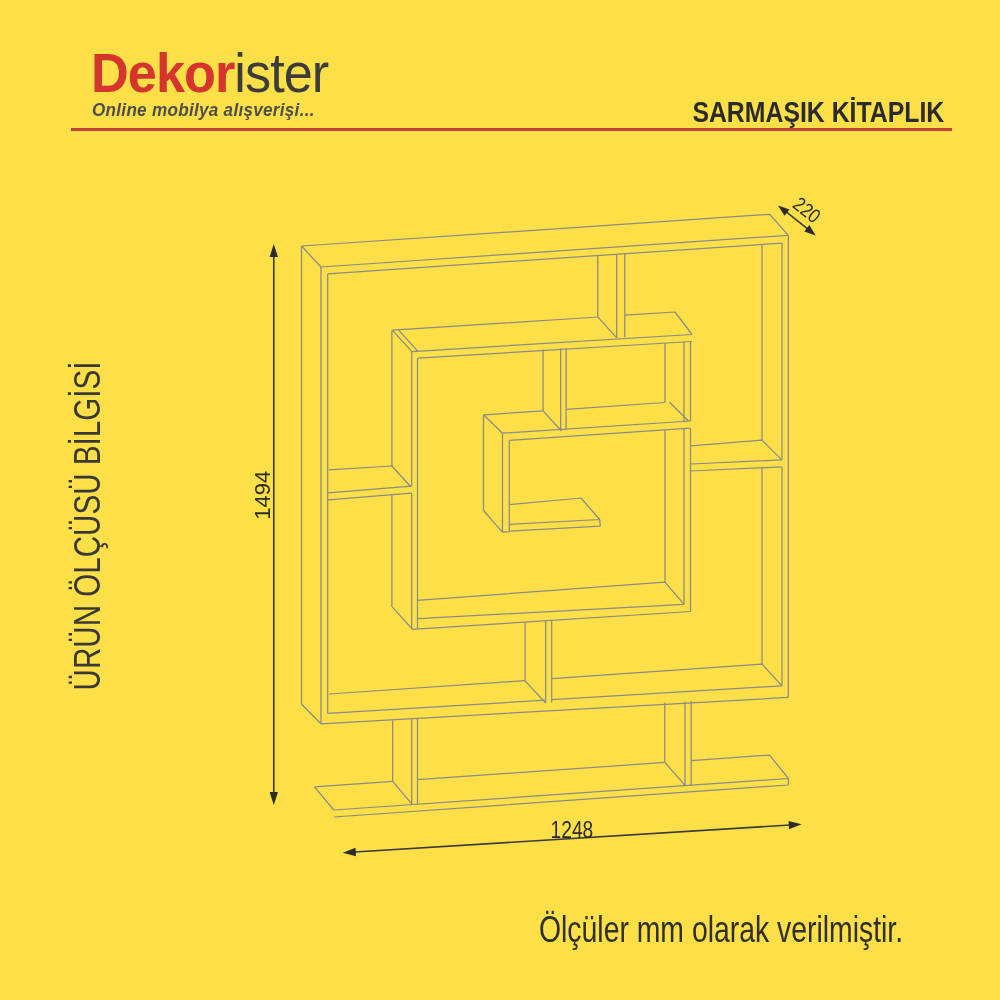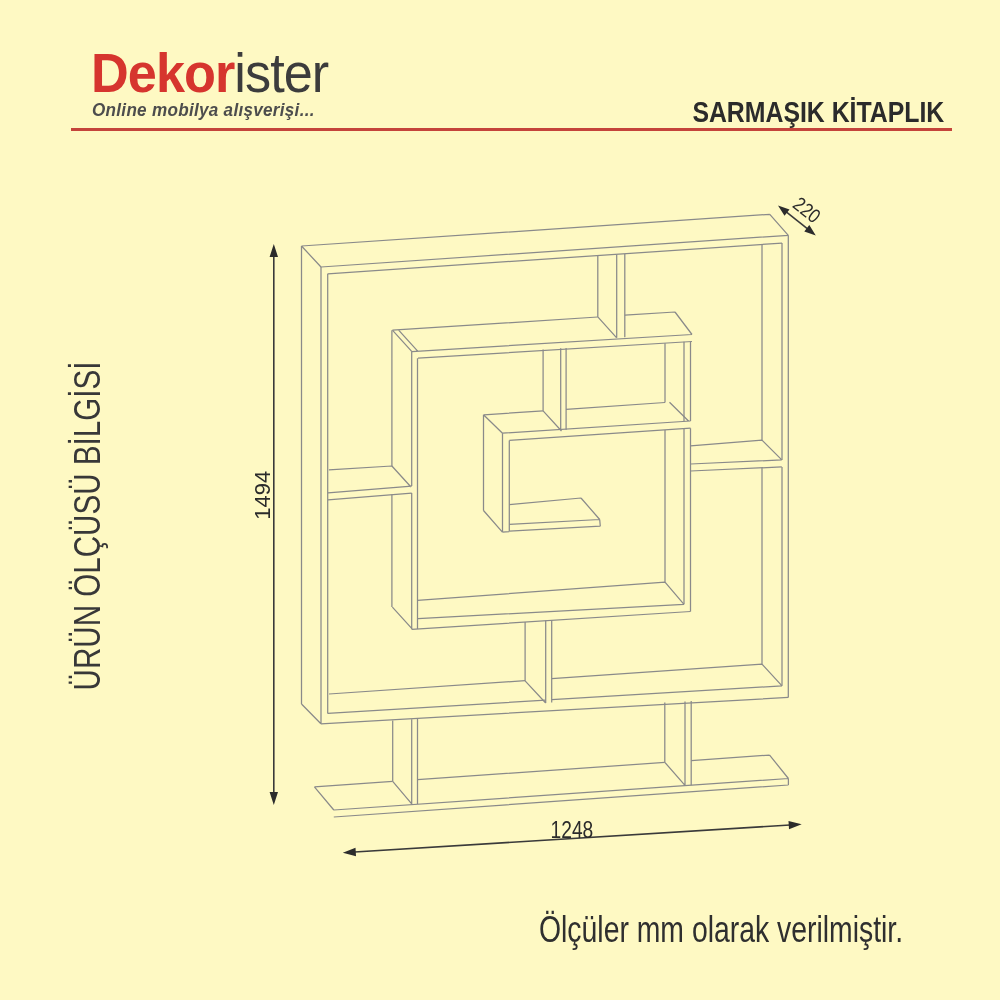--- a/index.html
+++ b/index.html
@@ -1,17 +1,17 @@
 <!DOCTYPE html>
 <html><head>
 <meta charset="utf-8">
 <title>Sarmasik Kitaplik</title>
 <style>
   html,body { margin:0; padding:0; background:#ffffff; }
-  #page { position:relative; width:1000px; height:1000px; background:#fef9c3;
+  #page { position:relative; width:1000px; height:1000px; background:#fde047;
           font-family:"Liberation Sans", sans-serif; overflow:hidden; }
   .abs { position:absolute; white-space:nowrap; }
 </style>
 </head>
 <body>
 <div id="page">
 
   <div class="abs" style="left:91px; top:41px; font-size:55px; font-weight:bold; letter-spacing:-1px; transform:scaleX(0.95); transform-origin:left top;">
     <span style="color:#d6352e;">Dekor</span><span style="color:#3c3c3c; font-weight:normal;">ister</span>
   </div>

